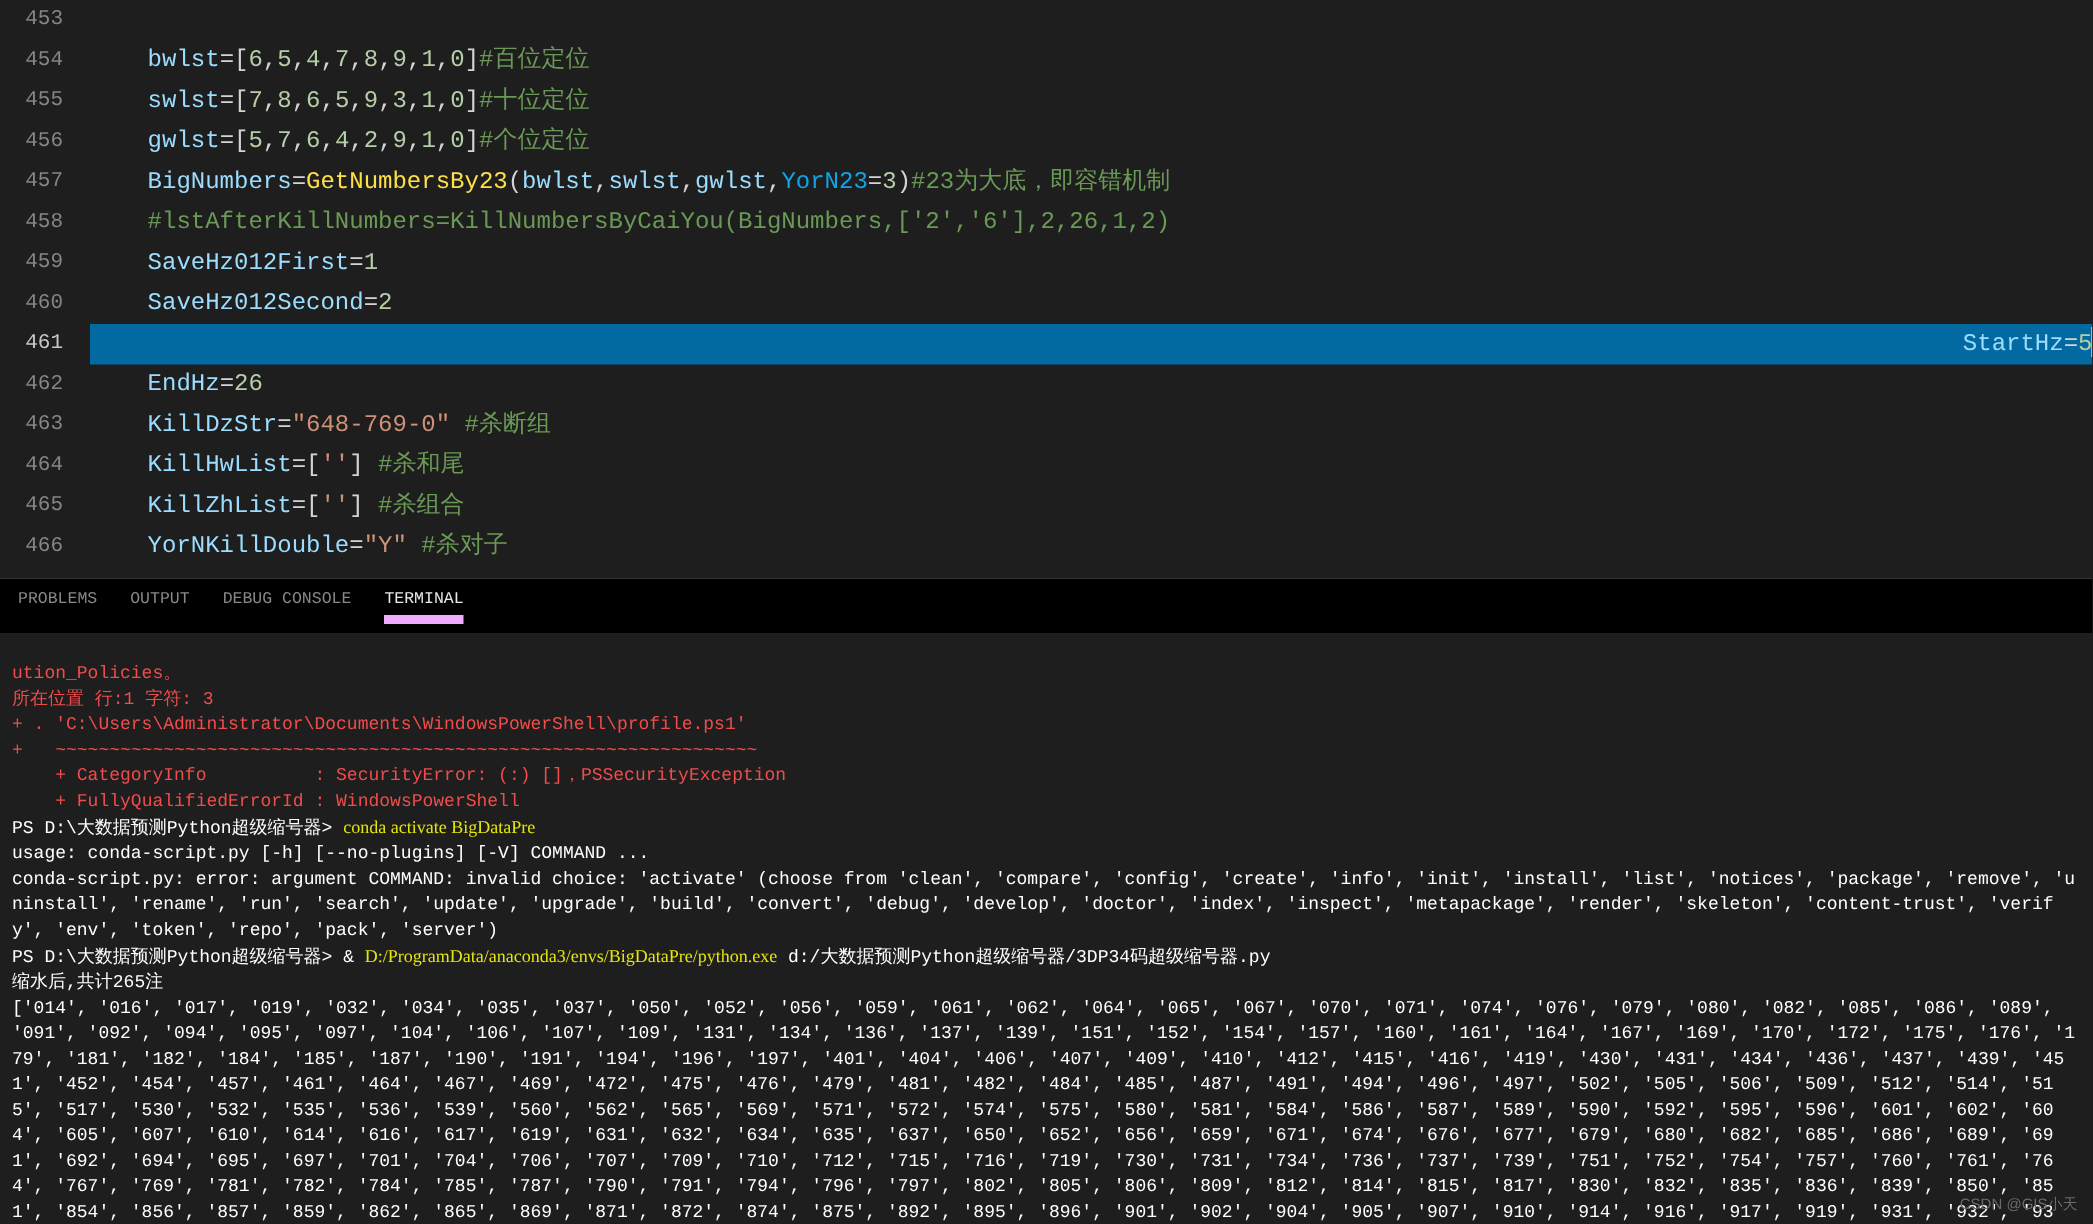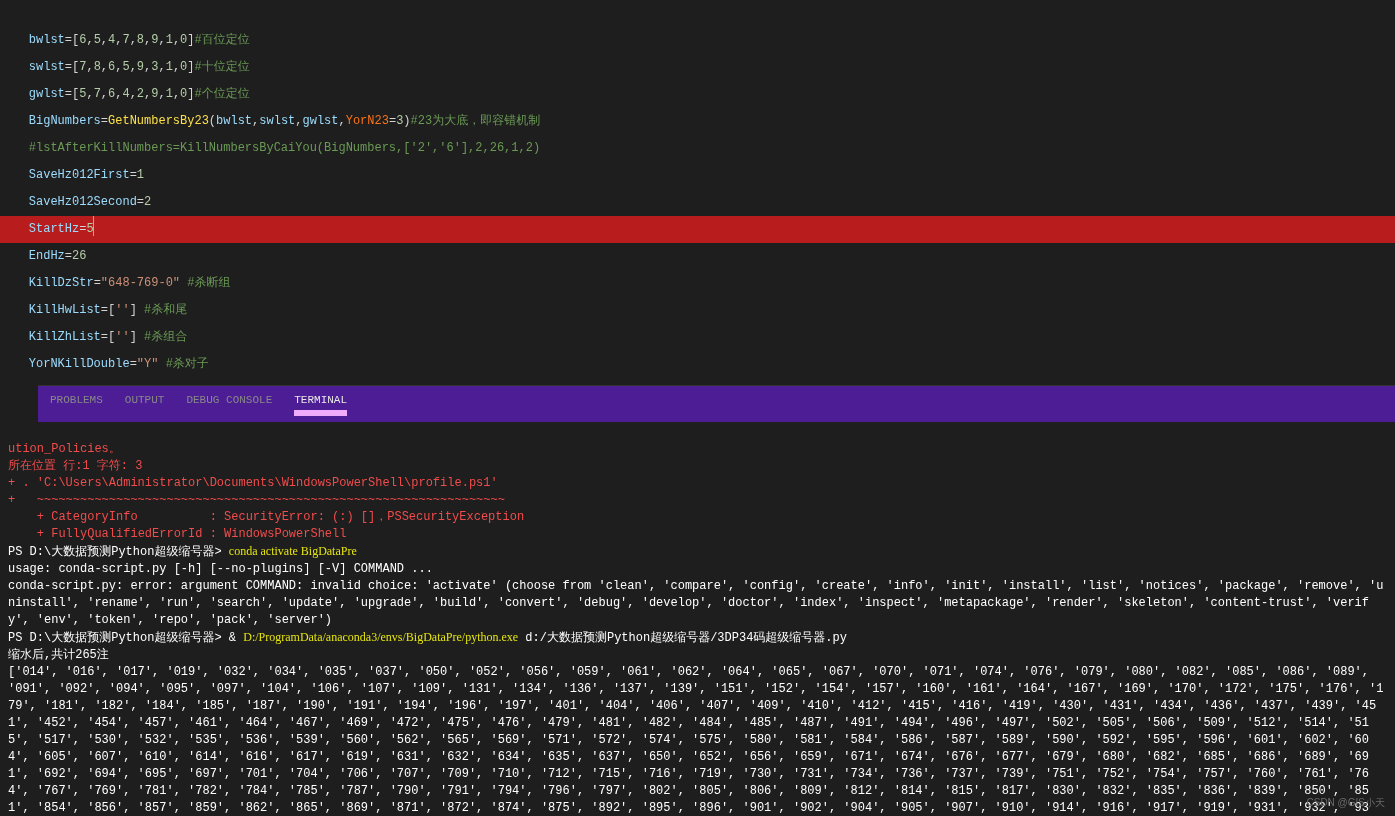--- a/index.html
+++ b/index.html
@@ -25,49 +25,48 @@
   padding-right: 18px;
   color: #858585;
   user-select: none;
   line-height: 27px;
   font-size: 14px;
 }
 .gutter .active { color: #c6c6c6; }
 .code {
   flex: 1;
   line-height: 27px;
-  font-size: 12px;
+  font-size: 16px;
   white-space: pre;
 }
 .code .line { height: 27px; }
-.code .line.hl { background: #b91c1c; }
+.code .line.hl { background: #0369a1; text-align: right; }
 .tk-var { color: #9cdcfe; }
 .tk-fn { color: #fde047; }
 .tk-op { color: #d4d4d4; }
 .tk-num { color: #b5cea8; }
 .tk-str { color: #ce9178; }
 .tk-cmt { color: #6a9955; }
-.tk-param { color: #f97316; }
+.tk-param { color: #0ea5e9; }
 .cursor {
   display: inline-block;
   width: 1px;
   height: 20px;
   background: #aeafad;
   vertical-align: text-bottom;
   margin-left: -1px;
 }
 .panel-tabs {
   display: flex;
   gap: 22px;
   padding: 8px 12px 6px 12px;
-  background: #4c1d95;
+  background: #000000;
   font-size: 11px;
   color: #888;
   border-top: 1px solid #333;
-  margin-left: 38px;
 }
 .panel-tabs .tab {
   cursor: pointer;
   padding-bottom: 4px;
 }
 .panel-tabs .tab.active {
   color: #e7e7e7;
   border-bottom: 6px solid #f0abfc;
 }
 .terminal {
@@ -88,20 +87,36 @@
   bottom: 6px;
   color: #6a6a6a;
   font-size: 10px;
   font-family: sans-serif;
 }
 </style>
 </head>
 <body>
 
 <div class="editor">
+  <div class="gutter">
+      <div>453</div>
+      <div>454</div>
+      <div>455</div>
+      <div>456</div>
+      <div>457</div>
+      <div>458</div>
+      <div>459</div>
+      <div>460</div>
+      <div class="active">461</div>
+      <div>462</div>
+      <div>463</div>
+      <div>464</div>
+      <div>465</div>
+      <div>466</div>
+    </div>
   <div class="code"><div class="line"></div><div class="line">    <span class="tk-var">bwlst</span><span class="tk-op">=[</span><span class="tk-num">6</span><span class="tk-op">,</span><span class="tk-num">5</span><span class="tk-op">,</span><span class="tk-num">4</span><span class="tk-op">,</span><span class="tk-num">7</span><span class="tk-op">,</span><span class="tk-num">8</span><span class="tk-op">,</span><span class="tk-num">9</span><span class="tk-op">,</span><span class="tk-num">1</span><span class="tk-op">,</span><span class="tk-num">0</span><span class="tk-op">]</span><span class="tk-cmt">#百位定位</span></div><div class="line">    <span class="tk-var">swlst</span><span class="tk-op">=[</span><span class="tk-num">7</span><span class="tk-op">,</span><span class="tk-num">8</span><span class="tk-op">,</span><span class="tk-num">6</span><span class="tk-op">,</span><span class="tk-num">5</span><span class="tk-op">,</span><span class="tk-num">9</span><span class="tk-op">,</span><span class="tk-num">3</span><span class="tk-op">,</span><span class="tk-num">1</span><span class="tk-op">,</span><span class="tk-num">0</span><span class="tk-op">]</span><span class="tk-cmt">#十位定位</span></div><div class="line">    <span class="tk-var">gwlst</span><span class="tk-op">=[</span><span class="tk-num">5</span><span class="tk-op">,</span><span class="tk-num">7</span><span class="tk-op">,</span><span class="tk-num">6</span><span class="tk-op">,</span><span class="tk-num">4</span><span class="tk-op">,</span><span class="tk-num">2</span><span class="tk-op">,</span><span class="tk-num">9</span><span class="tk-op">,</span><span class="tk-num">1</span><span class="tk-op">,</span><span class="tk-num">0</span><span class="tk-op">]</span><span class="tk-cmt">#个位定位</span></div><div class="line">    <span class="tk-var">BigNumbers</span><span class="tk-op">=</span><span class="tk-fn">GetNumbersBy23</span><span class="tk-op">(</span><span class="tk-var">bwlst</span><span class="tk-op">,</span><span class="tk-var">swlst</span><span class="tk-op">,</span><span class="tk-var">gwlst</span><span class="tk-op">,</span><span class="tk-param">YorN23</span><span class="tk-op">=</span><span class="tk-num">3</span><span class="tk-op">)</span><span class="tk-cmt">#23为大底，即容错机制</span></div><div class="line">    <span class="tk-cmt">#lstAfterKillNumbers=KillNumbersByCaiYou(BigNumbers,['2','6'],2,26,1,2)</span></div><div class="line">    <span class="tk-var">SaveHz012First</span><span class="tk-op">=</span><span class="tk-num">1</span></div><div class="line">    <span class="tk-var">SaveHz012Second</span><span class="tk-op">=</span><span class="tk-num">2</span></div><div class="line hl">    <span class="tk-var">StartHz</span><span class="tk-op">=</span><span class="tk-num">5</span><span class="cursor"></span></div><div class="line">    <span class="tk-var">EndHz</span><span class="tk-op">=</span><span class="tk-num">26</span></div><div class="line">    <span class="tk-var">KillDzStr</span><span class="tk-op">=</span><span class="tk-str">"648-769-0"</span><span class="tk-op"> </span><span class="tk-cmt">#杀断组</span></div><div class="line">    <span class="tk-var">KillHwList</span><span class="tk-op">=[</span><span class="tk-str">''</span><span class="tk-op">] </span><span class="tk-cmt">#杀和尾</span></div><div class="line">    <span class="tk-var">KillZhList</span><span class="tk-op">=[</span><span class="tk-str">''</span><span class="tk-op">] </span><span class="tk-cmt">#杀组合</span></div><div class="line">    <span class="tk-var">YorNKillDouble</span><span class="tk-op">=</span><span class="tk-str">"Y"</span><span class="tk-op"> </span><span class="tk-cmt">#杀对子</span></div></div>
 </div>
 
 <div class="panel-tabs">
     <div class="tab">PROBLEMS</div>
     <div class="tab">OUTPUT</div>
     <div class="tab">DEBUG CONSOLE</div>
     <div class="tab active">TERMINAL</div>
   </div>
 

